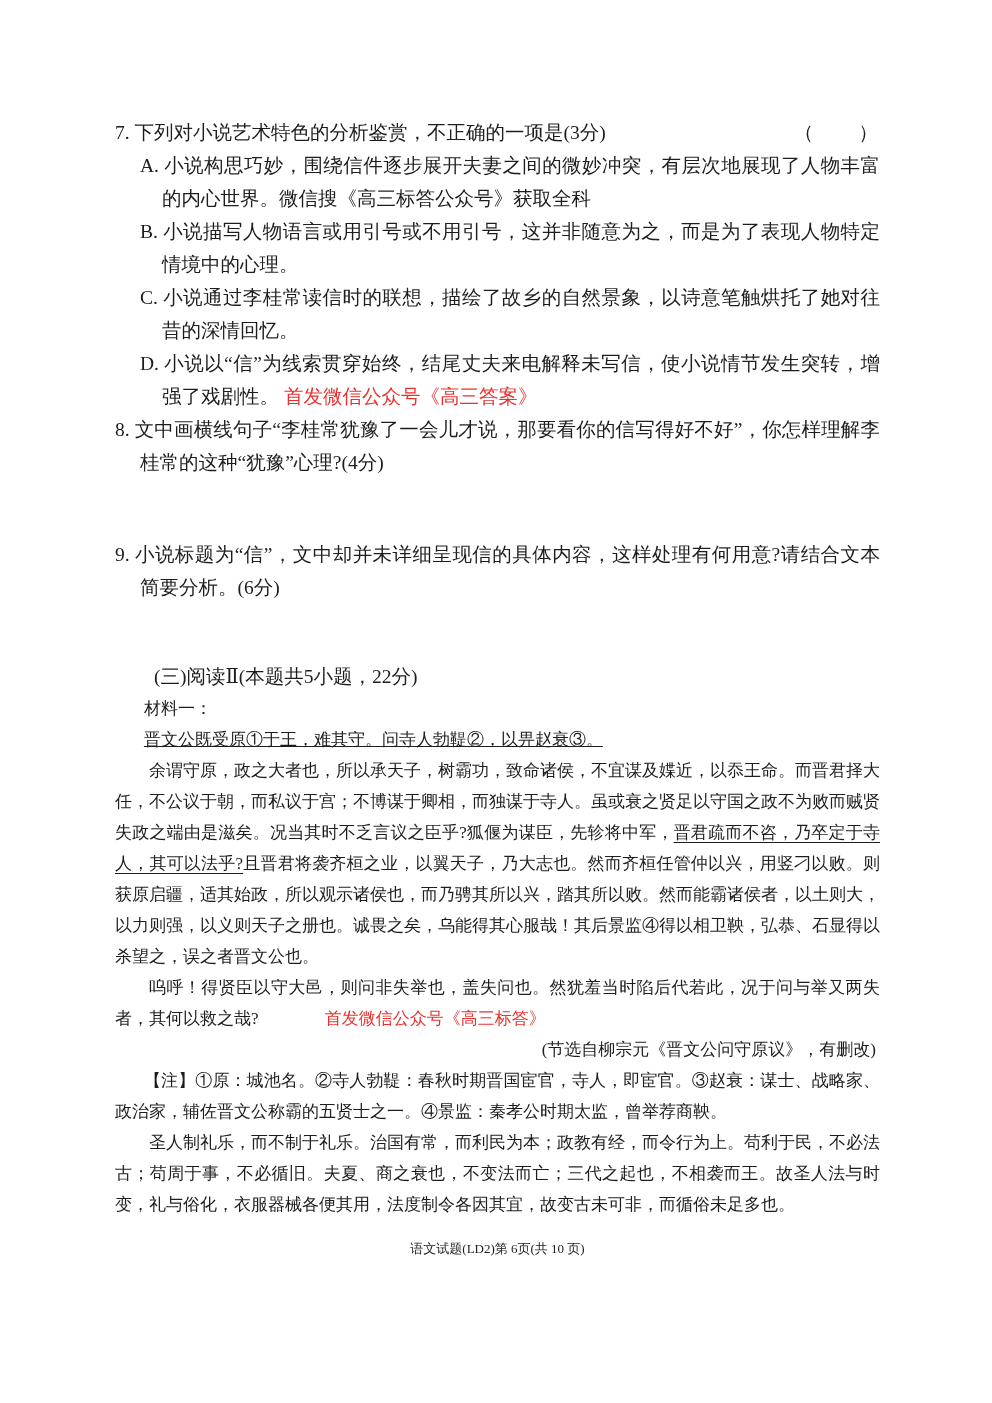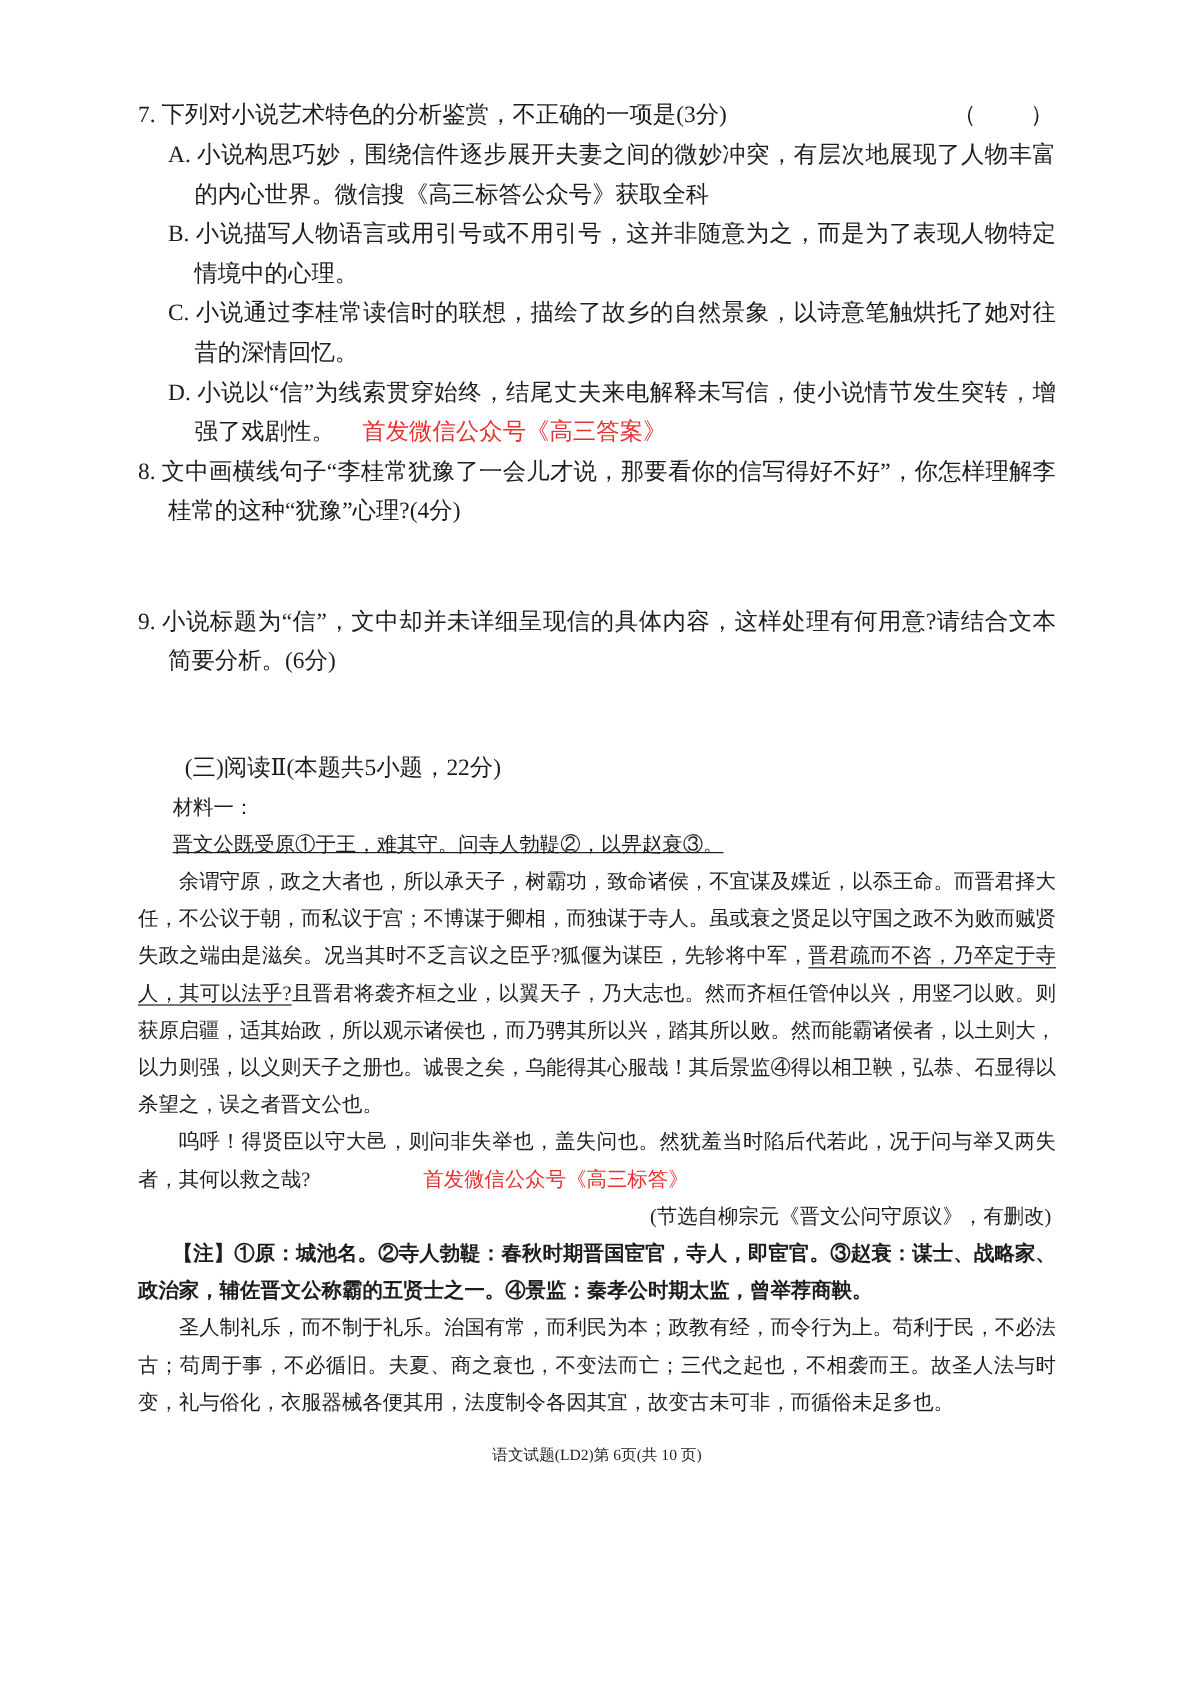--- a/index.html
+++ b/index.html
@@ -4,41 +4,41 @@
 <style>
   * { margin: 0; padding: 0; box-sizing: border-box; }
   html, body { background: #f5f5f5; }
   .page {
     width: 992px;
     height: 1403px;
     margin: 0 auto;
     background: #ffffff;
     font-family: "Liberation Serif", "DejaVu Serif", serif;
     color: #1d1d1d;
-    padding: 80px 112px 0 115px;
+    padding: 116px 112px 0 115px;
     overflow: hidden;
     position: relative;
   }
   .qline { font-size: 19.5px; line-height: 33px; }
   .stem-row { display: flex; justify-content: space-between; align-items: baseline; }
   .bracket { letter-spacing: 2px; }
   .option { padding-left: 47px; text-indent: -22px; text-align: justify; }
   .question { padding-left: 25px; text-indent: -25px; text-align: justify; }
   .gap-q9 { margin-top: 59px; }
   .section-heading { margin-top: 56px; text-indent: 2em; }
   .instruction { text-indent: 2em; }
   .classical { font-size: 17px; line-height: 31px; }
   .mat-label { text-indent: 1.7em; }
   .intro { text-indent: 1.7em; text-decoration: underline; }
   .para { text-indent: 2em; text-align: justify; }
-  .note-para { text-indent: 1.7em; text-align: justify; font-weight: bold; }
+  .note-para { text-indent: 1.7em; text-align: justify; }
   .src-line { text-align: right; padding-right: 4px; }
   .ad-red { color: #e8312e; }
-  .ad-after-d { margin-left: 18px; }
-  .ad-centered { margin-left: 90px; }
+  .ad-after-d { }
+  .ad-centered { margin-left: 62px; }
   .ul { text-decoration: underline; text-underline-offset: 4px; }
   .footer {
     margin-top: 16px;
     text-align: center;
     font-size: 13px;
     line-height: 26px;
   }
 </style>
 </head>
 <body>

